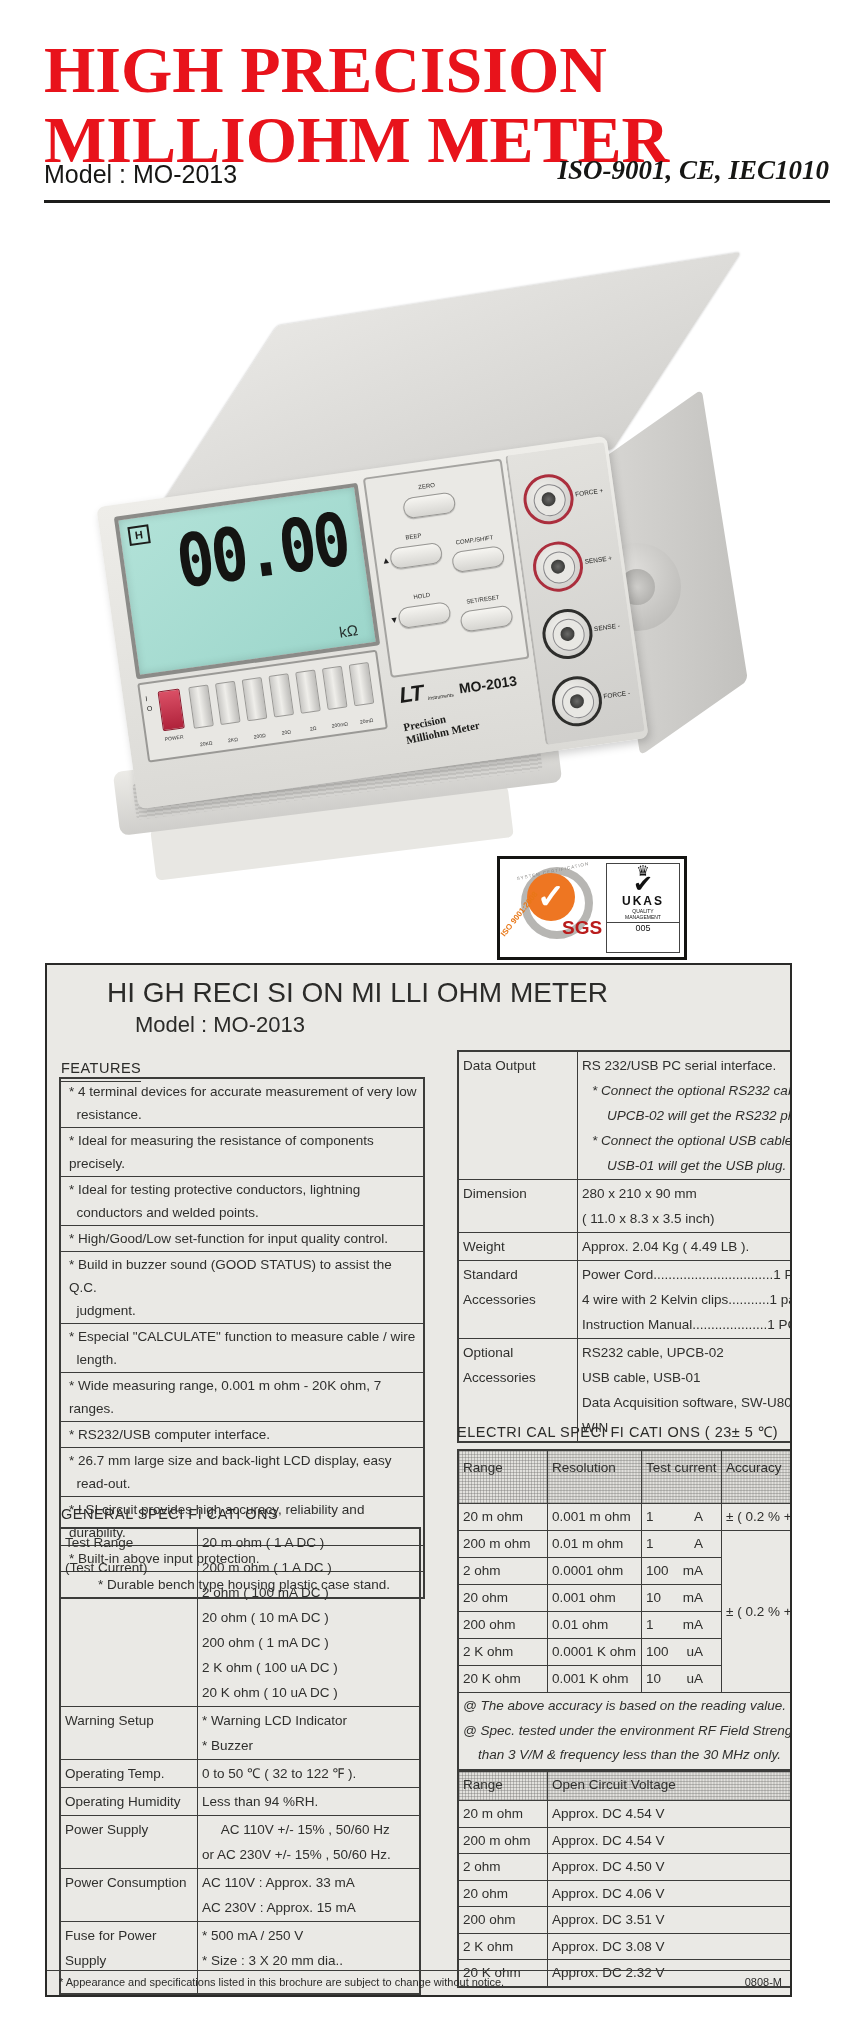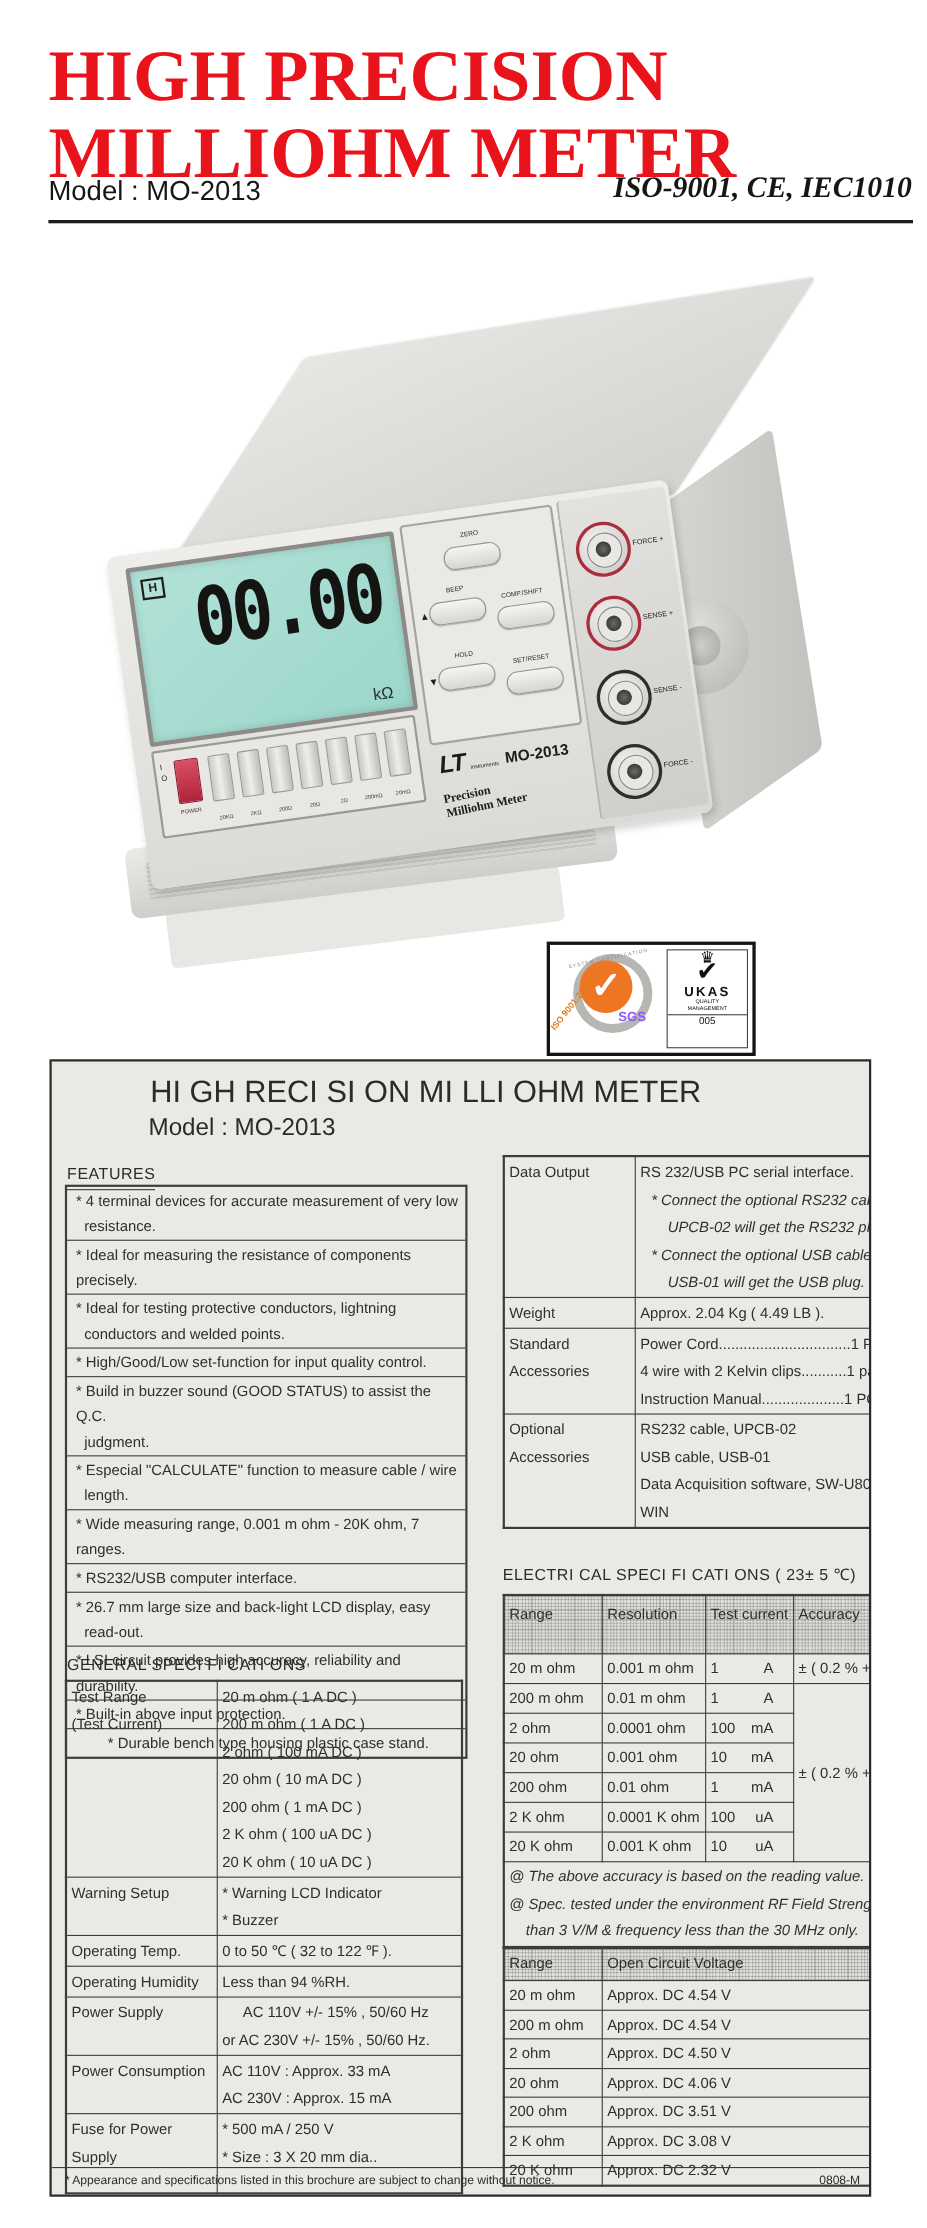--- a/index.html
+++ b/index.html
@@ -57,31 +57,31 @@
   .jack.blk{border:3px solid #2e2e2c;}
   .tlabel{left:62px;font-size:6.5px;color:#1f1f1d;}
 
   
   .certs{left:497px;top:856px;width:184px;height:98px;background:#fff;border:3px solid #141412;display:flex;}
   .sgs{position:relative;width:102px;height:100%;}
   .sgs-ring{position:absolute;left:21px;top:8px;width:56px;height:56px;border-radius:50%;border:8px solid #b7b6b3;}
   .sgs-arc{position:absolute;left:16px;top:9px;width:80px;font-size:4.5px;color:#8a8987;transform:rotate(-12deg);letter-spacing:1px;}
   .sgs-circle{position:absolute;left:27px;top:14px;width:48px;height:48px;border-radius:50%;background:#ee7622;color:#fff;font-size:34px;font-weight:bold;text-align:center;line-height:46px;}
   .sgs-iso{position:absolute;left:-12px;top:42px;width:76px;font-size:8px;font-weight:bold;color:#e87717;transform:rotate(-52deg);}
-  .sgs-name{position:absolute;left:62px;top:58px;font-size:12px;font-weight:bold;color:#8b5cf6;}
+  .sgs-name{position:absolute;left:62px;top:58px;font-size:19px;font-weight:bold;color:#b91c1c;}
   .ukas{position:relative;margin:4px 4px 4px auto;width:72px;border:1.5px solid #444;text-align:center;}
   .ukas-crown{font-size:15px;line-height:14px;color:#111;}
   .ukas-check{font-size:24px;line-height:20px;color:#111;margin-top:-4px;}
   .ukas-name{font-size:12px;font-weight:bold;letter-spacing:2px;color:#111;}
   .ukas-sub{font-size:5px;line-height:6px;color:#111;}
   .ukas-num{border-top:1.5px solid #444;margin-top:2px;font-size:9px;color:#111;}
 
   
   .sheet{left:45px;top:963px;width:743px;height:1030px;background:#eae9e5;border:2px solid #2a2a28;overflow:hidden;font-size:13.5px;line-height:23px;}
-  .ds-title{left:60px;top:12px;width:560px;text-align:center;font-size:28px;line-height:32px;color:#2b2b29;}
+  .ds-title{left:60px;top:12px;width:560px;font-size:28px;line-height:32px;color:#2b2b29;}
   .ds-model{left:88px;top:48px;font-size:22px;color:#2b2b29;}
   .sec-head{font-size:14.5px;color:#2b2b29;letter-spacing:.5px;border-bottom:1.5px solid #3c3c3a;padding-bottom:1px;}
   .features-box{left:12px;top:112px;width:362px;border:2px solid #3c3c3a;background:transparent;}
   .feat{border-bottom:1.5px solid #3c3c3a;padding:1px 4px 1px 8px;}
   .feat:last-child{border-bottom:none;text-align:center;}
   table{border-collapse:collapse;table-layout:fixed;}
   td,th{border:1.5px solid #3c3c3a;vertical-align:top;padding:1px 4px;font-weight:normal;text-align:left;color:#2f2f2d;}
   .gtable{left:12px;top:562px;width:362px;border:2px solid #3c3c3a;}
   .gtable td{line-height:25px;}
   .gtable .c1{width:128px;}
@@ -286,20 +286,25 @@
           <td class="c1 pre">Data Output</td>
         <td>
             <div class="pre">RS 232/USB PC serial interface.</div>
             <div class="notes pre">*  Connect the optional RS232 cable
 &nbsp;&nbsp;&nbsp;&nbsp;UPCB-02 will get the RS232 plug.
 *  Connect the optional USB cable
 &nbsp;&nbsp;&nbsp;&nbsp;USB-01 will get the USB plug.</div>
           </td>
         </tr>
     <tr>
+          <td class="c1 pre">Dimension</td>
+          <td class="pre">280 x 210 x 90 mm
+( 11.0 x 8.3 x 3.5 inch)</td>
+        </tr>
+    <tr>
           <td class="c1 pre">Weight</td>
           <td class="pre">Approx. 2.04 Kg ( 4.49 LB ).</td>
         </tr>
     <tr>
           <td class="c1 pre">Standard
 Accessories</td>
           <td class="pre">Power Cord................................1 PC.
 4 wire with 2 Kelvin clips...........1 pair.
 Instruction Manual....................1 PC.</td>
         </tr>

